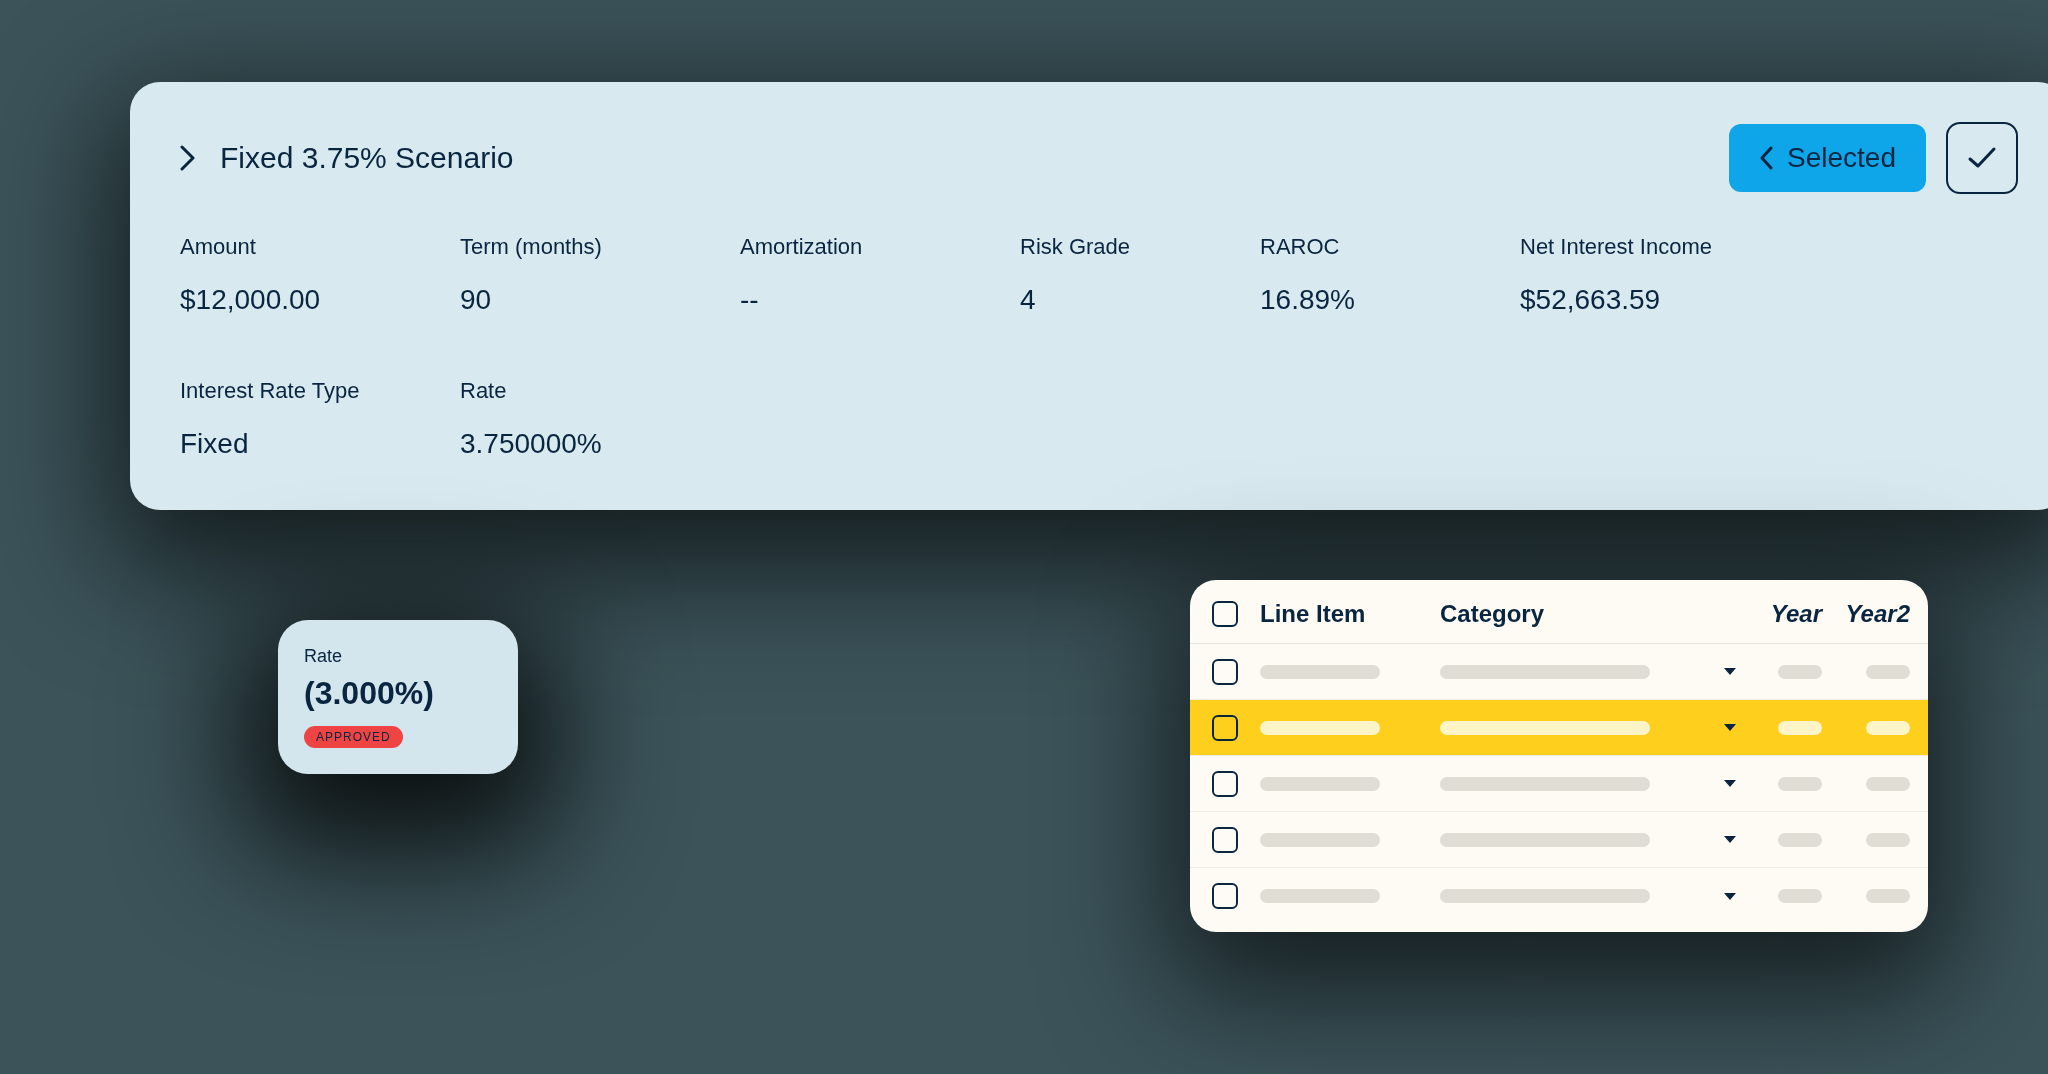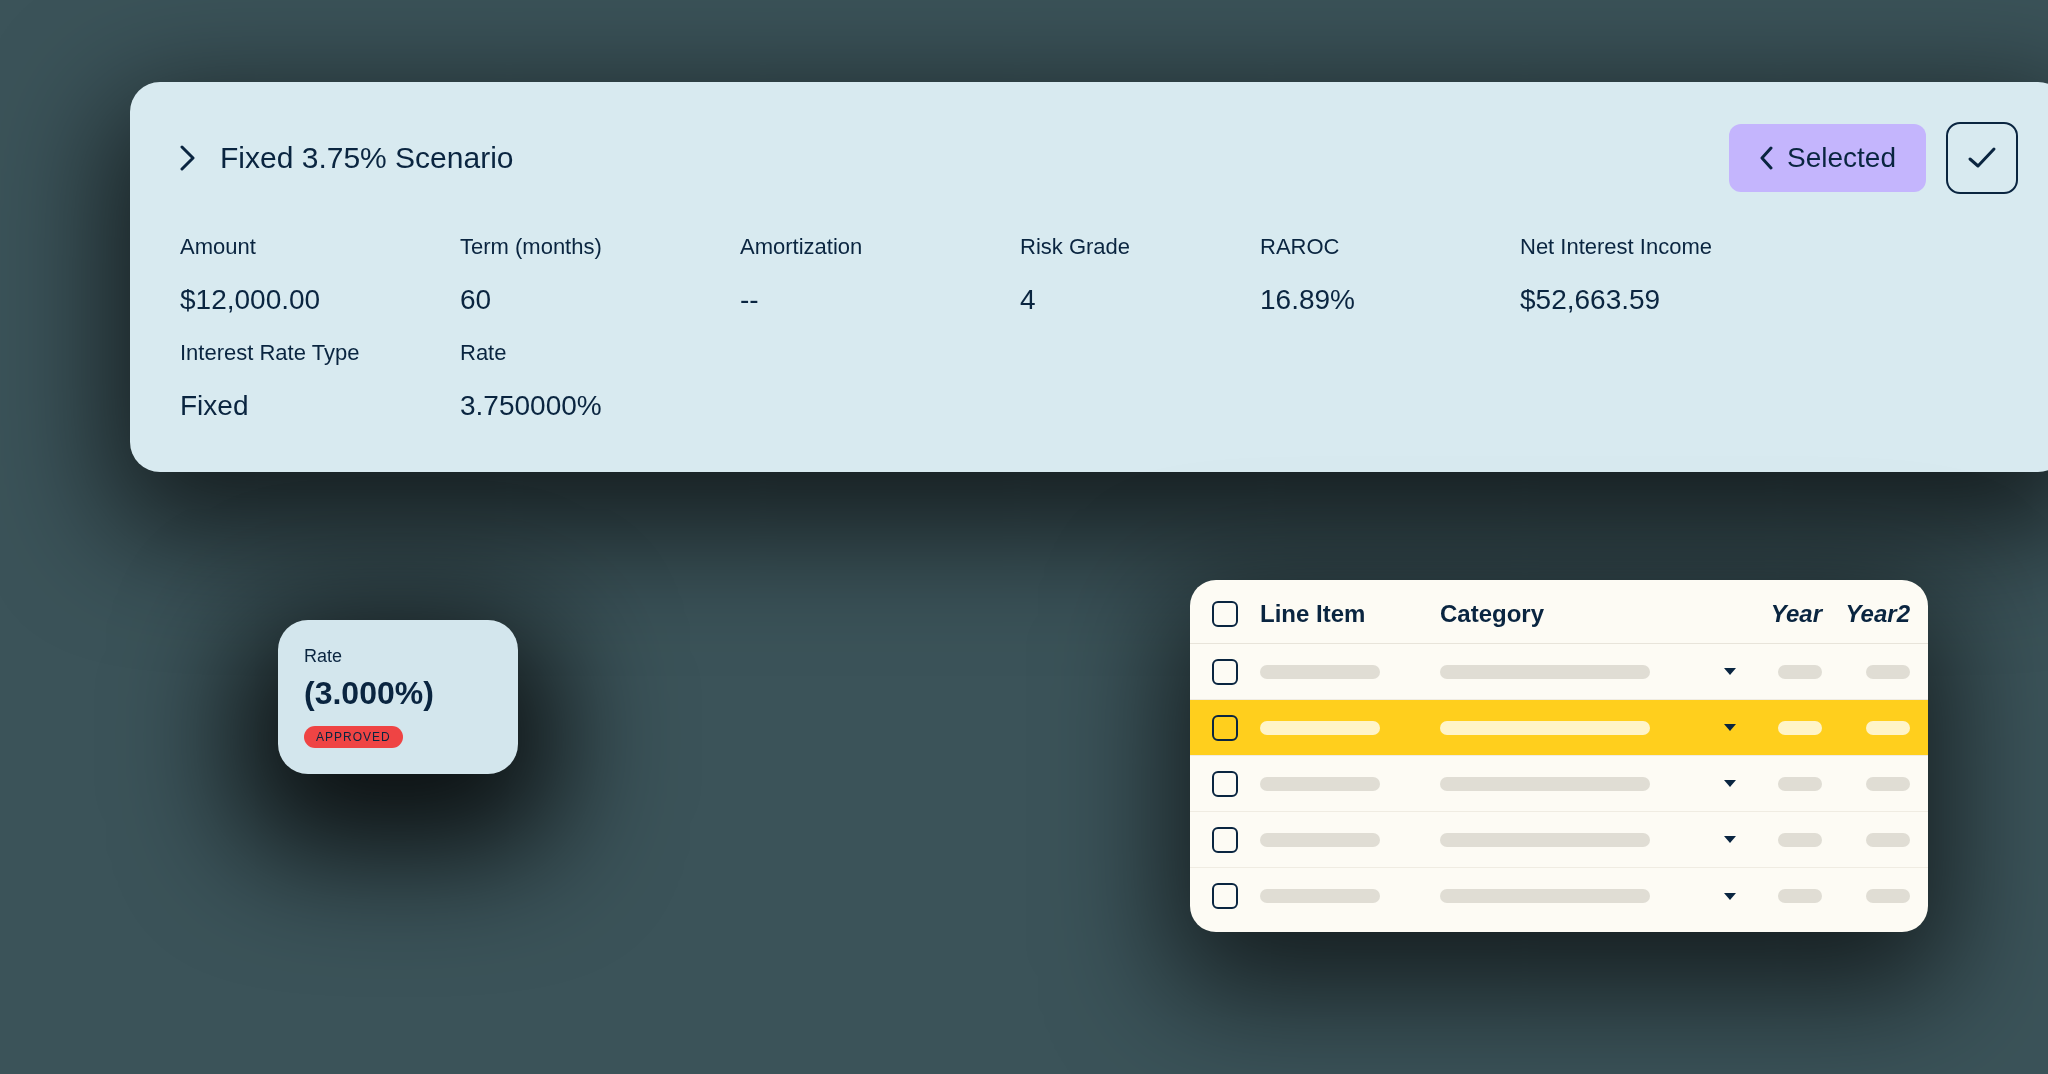--- a/index.html
+++ b/index.html
@@ -40,21 +40,21 @@
   }
   .scenario-actions {
     display: flex;
     align-items: center;
     gap: 20px;
   }
   .selected-btn {
     display: flex;
     align-items: center;
     gap: 14px;
-    background: #c4b5fd;
+    background: #0ea5e9;
     border: none;
     border-radius: 12px;
     padding: 18px 30px;
     font-size: 28px;
     color: #0a2540;
     cursor: pointer;
     font-weight: 400;
   }
   .check-btn {
     width: 72px;
@@ -64,21 +64,21 @@
     background: transparent;
     display: flex;
     align-items: center;
     justify-content: center;
     cursor: pointer;
   }
 
   .metrics-grid {
     display: grid;
     grid-template-columns: 280px 280px 280px 240px 260px 1fr;
-    row-gap: 24px;
+    row-gap: 62px;
   }
   .metric-label {
     font-size: 22px;
     color: #0a2540;
     font-weight: 400;
     margin-bottom: 8px;
   }
   .metric-value {
     font-size: 28px;
     color: #0a2540;
@@ -214,21 +214,21 @@
     </div>
   </div>
 
   <div class="metrics-grid">
     <div class="metric">
       <div class="metric-label">Amount</div>
       <div class="metric-value">$12,000.00</div>
     </div>
     <div class="metric">
       <div class="metric-label">Term (months)</div>
-      <div class="metric-value">60</div>
+      <div class="metric-value">90</div>
     </div>
     <div class="metric">
       <div class="metric-label">Amortization</div>
       <div class="metric-value">--</div>
     </div>
     <div class="metric">
       <div class="metric-label">Risk Grade</div>
       <div class="metric-value">4</div>
     </div>
     <div class="metric">

